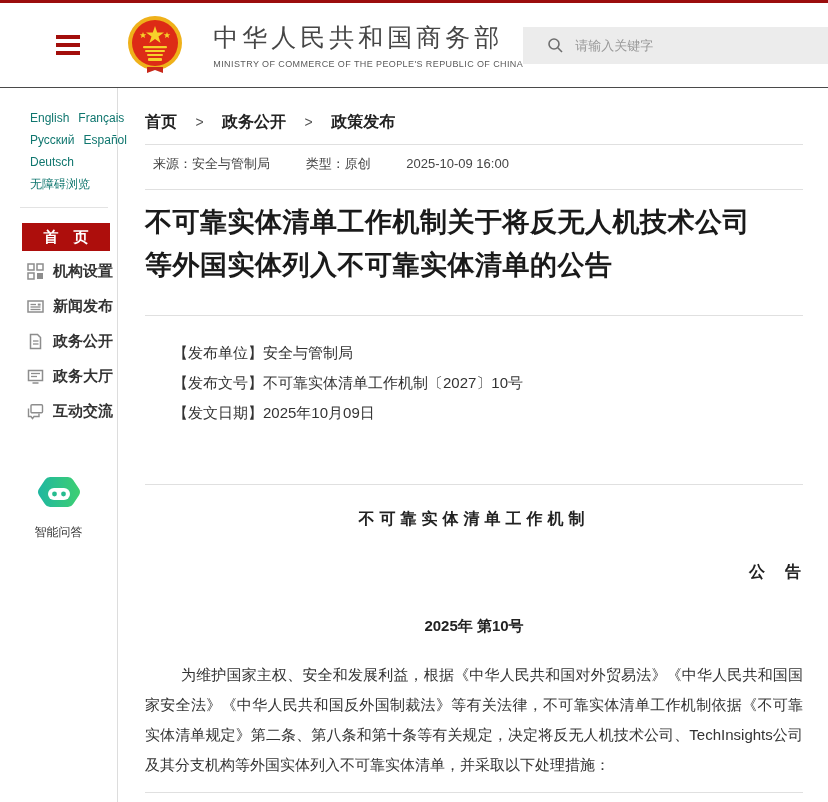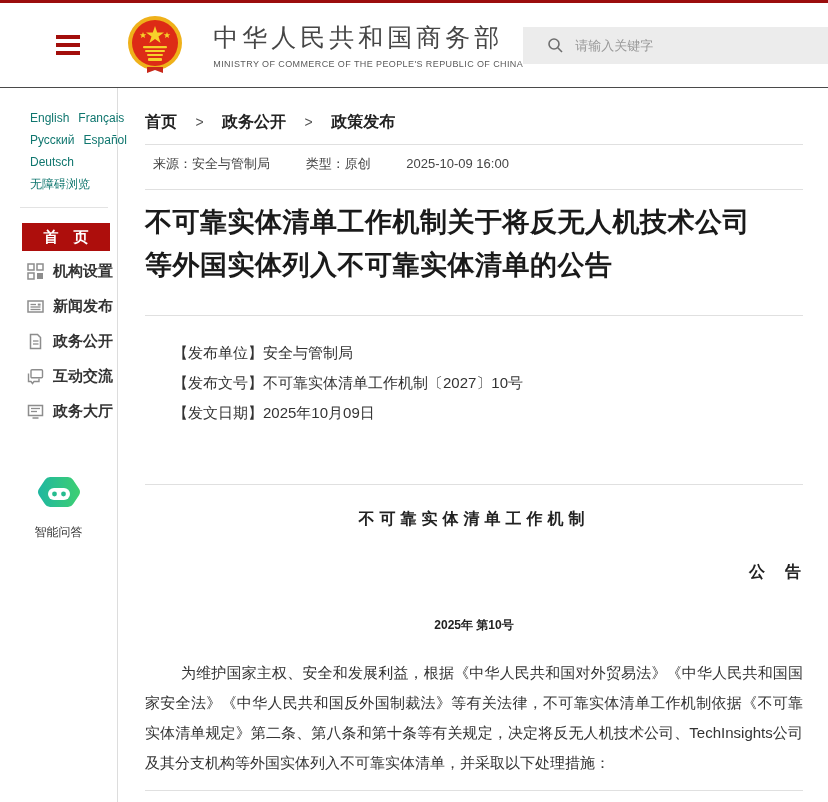--- a/index.html
+++ b/index.html
@@ -47,21 +47,21 @@
   .meta span { margin-right:32px; }
   .hr2 { margin-top:16px; }
   .article-title { margin-top:11px; font-size:27px; font-weight:bold; color:#1a1a1a;
     line-height:43px; max-width:622px; letter-spacing:0.5px; }
   .hr3 { margin-top:28px; }
   .info { margin-top:22px; padding-left:28px; font-size:15px; color:#333; }
   .info div { line-height:30px; }
   .hr4 { margin-top:56px; }
   .doc-org { margin-top:24px; text-align:center; font-size:16px; font-weight:bold; color:#222; letter-spacing:5px; }
   .doc-type { margin-top:32px; text-align:right; font-size:16px; font-weight:bold; color:#222; letter-spacing:2px; }
-  .doc-number { margin-top:34px; text-align:center; font-size:12px; font-weight:bold; color:#222; }
+  .doc-number { margin-top:34px; text-align:center; font-size:15px; font-weight:bold; color:#222; }
   .paragraph { margin-top:24px; font-size:15px; color:#333; line-height:30px;
     text-indent:2.4em; text-align:justify; }
   .hr5 { margin-top:12px; }
 </style>
 </head>
 <body>
 
 <div class="top-bar"></div>
 
 <div class="header">
@@ -136,33 +136,33 @@
       <div class="nav-item">
         <svg class="ico" viewBox="0 0 17 17">
           <path d="M3.5 1.5 h7 l3 3 v11 h-10 z" fill="none" stroke="#8d8d8d" stroke-width="1.5"></path>
           <line x1="6" y1="8" x2="11.5" y2="8" stroke="#8d8d8d" stroke-width="1.3"></line>
           <line x1="6" y1="11" x2="11.5" y2="11" stroke="#8d8d8d" stroke-width="1.3"></line>
         </svg>
         <span class="lbl">政务公开</span>
       </div>
       <div class="nav-item">
         <svg class="ico" viewBox="0 0 17 17">
-          <rect x="4" y="1.8" width="11.5" height="8" rx="1" fill="none" stroke="#8d8d8d" stroke-width="1.4"></rect>
-          <path d="M1.5 5.5 v8 h2.5 l1.5 2 l1.5 -2 h5 v-3" fill="none" stroke="#8d8d8d" stroke-width="1.4"></path>
-        </svg>
-        <span class="lbl">互动交流</span>
-      </div>
-      <div class="nav-item">
-        <svg class="ico" viewBox="0 0 17 17">
           <rect x="1.5" y="2.5" width="14" height="10" fill="none" stroke="#8d8d8d" stroke-width="1.5"></rect>
           <line x1="4" y1="5.5" x2="13" y2="5.5" stroke="#8d8d8d" stroke-width="1.3"></line>
           <line x1="4" y1="8.5" x2="10" y2="8.5" stroke="#8d8d8d" stroke-width="1.3"></line>
           <line x1="5.5" y1="15" x2="11.5" y2="15" stroke="#8d8d8d" stroke-width="1.5"></line>
         </svg>
         <span class="lbl">政务大厅</span>
+      </div>
+      <div class="nav-item">
+        <svg class="ico" viewBox="0 0 17 17">
+          <rect x="4" y="1.8" width="11.5" height="8" rx="1" fill="none" stroke="#8d8d8d" stroke-width="1.4"></rect>
+          <path d="M1.5 5.5 v8 h2.5 l1.5 2 l1.5 -2 h5 v-3" fill="none" stroke="#8d8d8d" stroke-width="1.4"></path>
+        </svg>
+        <span class="lbl">互动交流</span>
       </div>
     </div>
     <div class="ai">
       <svg width="46" height="38" viewBox="0 0 46 38">
         <defs>
           <linearGradient id="aig" x1="0" y1="0" x2="1" y2="0">
             <stop offset="0" stop-color="#1fb7a0"></stop>
             <stop offset="1" stop-color="#3ecf72"></stop>
           </linearGradient>
         </defs>

